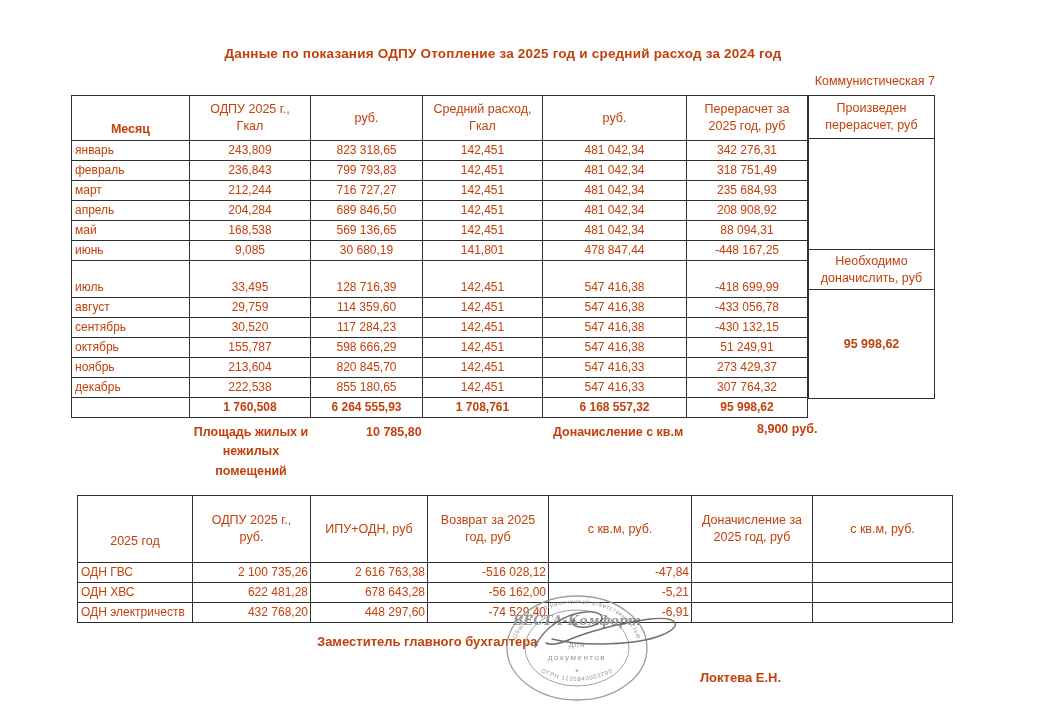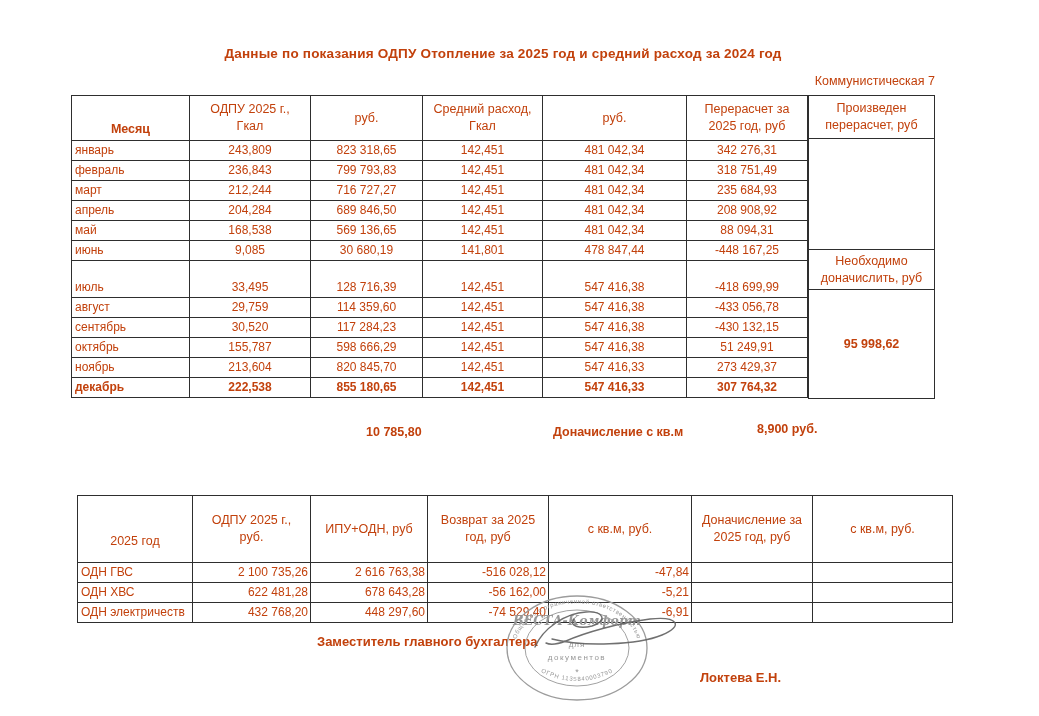--- a/index.html
+++ b/index.html
@@ -187,32 +187,41 @@
           <td>273 429,37</td>
         </tr>
         <tr>
           <td>декабрь</td>
           <td>222,538</td>
           <td>855 180,65</td>
           <td>142,451</td>
           <td>547 416,33</td>
           <td>307 764,32</td>
         </tr>
+        <tr>
+          <td></td>
+          <td>1 760,508</td>
+          <td>6 264 555,93</td>
+          <td>1 708,761</td>
+          <td>6 168 557,32</td>
+          <td>95 998,62</td>
+        </tr>
       </tbody>
   </table>
 
   <div class="col7">
     <div class="box b-head">Произведен
 перерасчет, руб</div>
     <div class="box b-empty"></div>
     <div class="box b-note">Необходимо
 доначислить, руб</div>
     <div class="box b-value">95 998,62</div>
   </div>
 
+  <div class="area-label">Площадь жилых и нежилых помещений</div>
   <div class="area-value">10 785,80</div>
   <div class="sur-label">Доначисление с кв.м</div>
   <div class="sur-value">8,900 руб.</div>
 
   <table id="t2">
     <colgroup>
       <col class="c1">
         <col class="c2">
         <col class="c3">
         <col class="c4">

